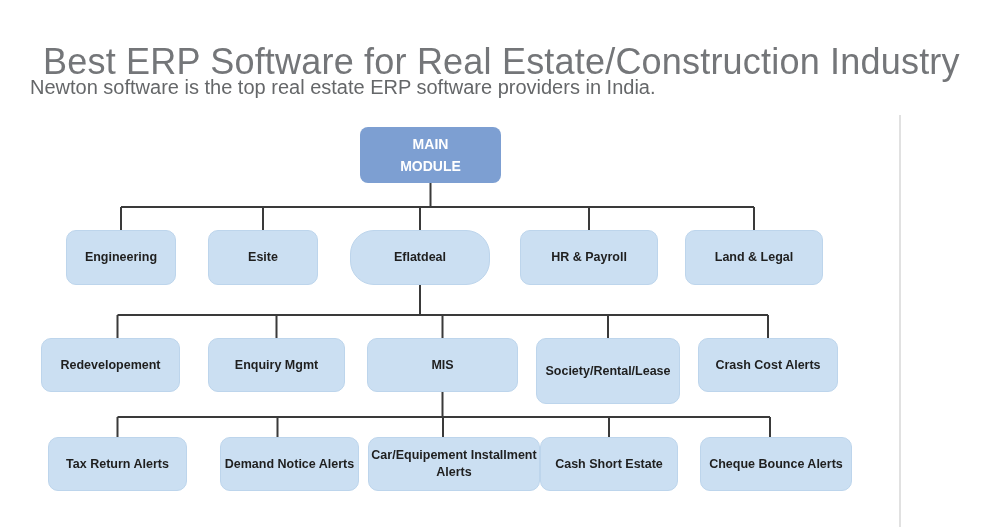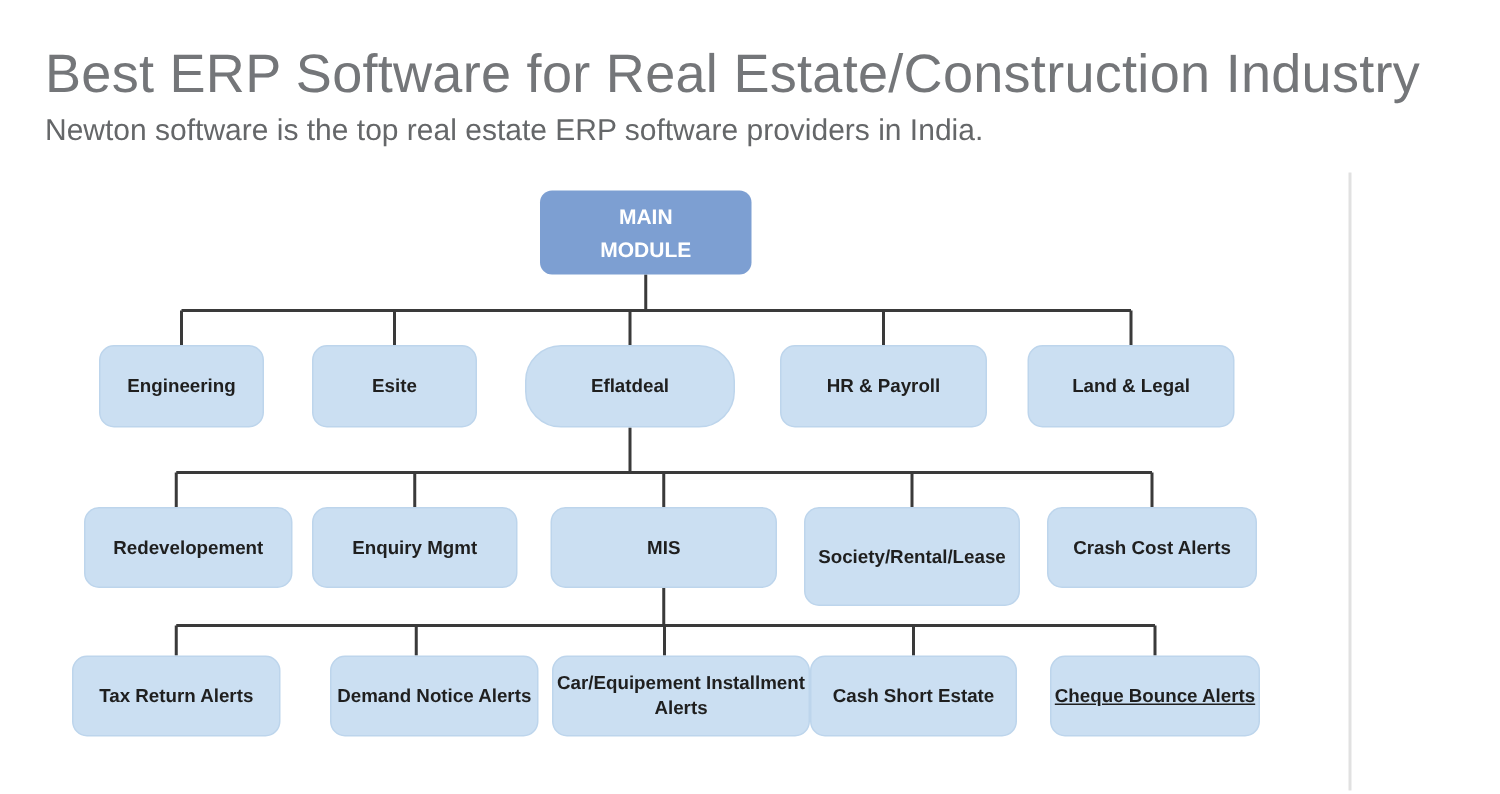--- a/index.html
+++ b/index.html
@@ -9,21 +9,21 @@
     --box-text:#1f1f1f; --connector:#3a3a3a; --divider:#e1e1e1;
   }
   *{box-sizing:border-box;}
   html,body{margin:0;padding:0;}
   body{
     width:1000px;height:529px;background:#ffffff;overflow:hidden;
     font-family:"Liberation Sans",sans-serif;position:relative;
   }
   .page{position:relative;width:1000px;height:529px;}
   .page-title{
-    position:absolute;left:30px;top:28px;margin:0;
+    position:absolute;left:30px;top:28px;margin:13px;
     font-size:36px;font-weight:400;letter-spacing:0.2px;
     color:var(--title-text);white-space:nowrap;text-align:right;
   }
   .page-subtitle{
     position:absolute;left:30px;top:76px;margin:0;
     font-size:20px;font-weight:400;color:var(--subtitle-text);white-space:nowrap;
   }
   .v-divider{
     position:absolute;left:899px;top:115px;width:2px;height:412px;
     background:var(--divider);
@@ -75,21 +75,21 @@
     <div class="node" style="left:350px;top:230px;width:140px;height:55px;border-radius:24px;">
       <span class="lbl">Eflatdeal</span>
     </div>
     <div class="node" style="left:520px;top:230px;width:138px;height:55px;">
       <span class="lbl">HR &amp; Payroll</span>
     </div>
     <div class="node" style="left:685px;top:230px;width:138px;height:55px;">
       <span class="lbl">Land &amp; Legal</span>
     </div>
 
-    <div class="node" style="left:56px;top:338px;width:139px;height:54px;">
+    <div class="node" style="left:41px;top:338px;width:139px;height:54px;">
       <span class="lbl">Redevelopement</span>
     </div>
     <div class="node" style="left:208px;top:338px;width:137px;height:54px;">
       <span class="lbl">Enquiry Mgmt</span>
     </div>
     <div class="node" style="left:367px;top:338px;width:151px;height:54px;">
       <span class="lbl">MIS</span>
     </div>
     <div class="node" style="left:536px;top:338px;width:144px;height:66px;">
       <span class="lbl">Society/Rental/Lease</span>
@@ -103,18 +103,18 @@
     </div>
     <div class="node" style="left:220px;top:437px;width:139px;height:54px;">
       <span class="lbl">Demand Notice Alerts</span>
     </div>
     <div class="node" style="left:368px;top:437px;width:172px;height:54px;">
       <span class="lbl">Car/Equipement Installment Alerts</span>
     </div>
     <div class="node" style="left:540px;top:437px;width:138px;height:54px;">
       <span class="lbl">Cash Short Estate</span>
     </div>
-    <div class="node" style="left:700px;top:437px;width:140px;height:54px;text-decoration:underline;">
+    <div class="node" style="left:700px;top:437px;width:152px;height:54px;">
       <span class="lbl">Cheque Bounce Alerts</span>
     </div>
 
   </div>
 </div>
 
 </body></html>

